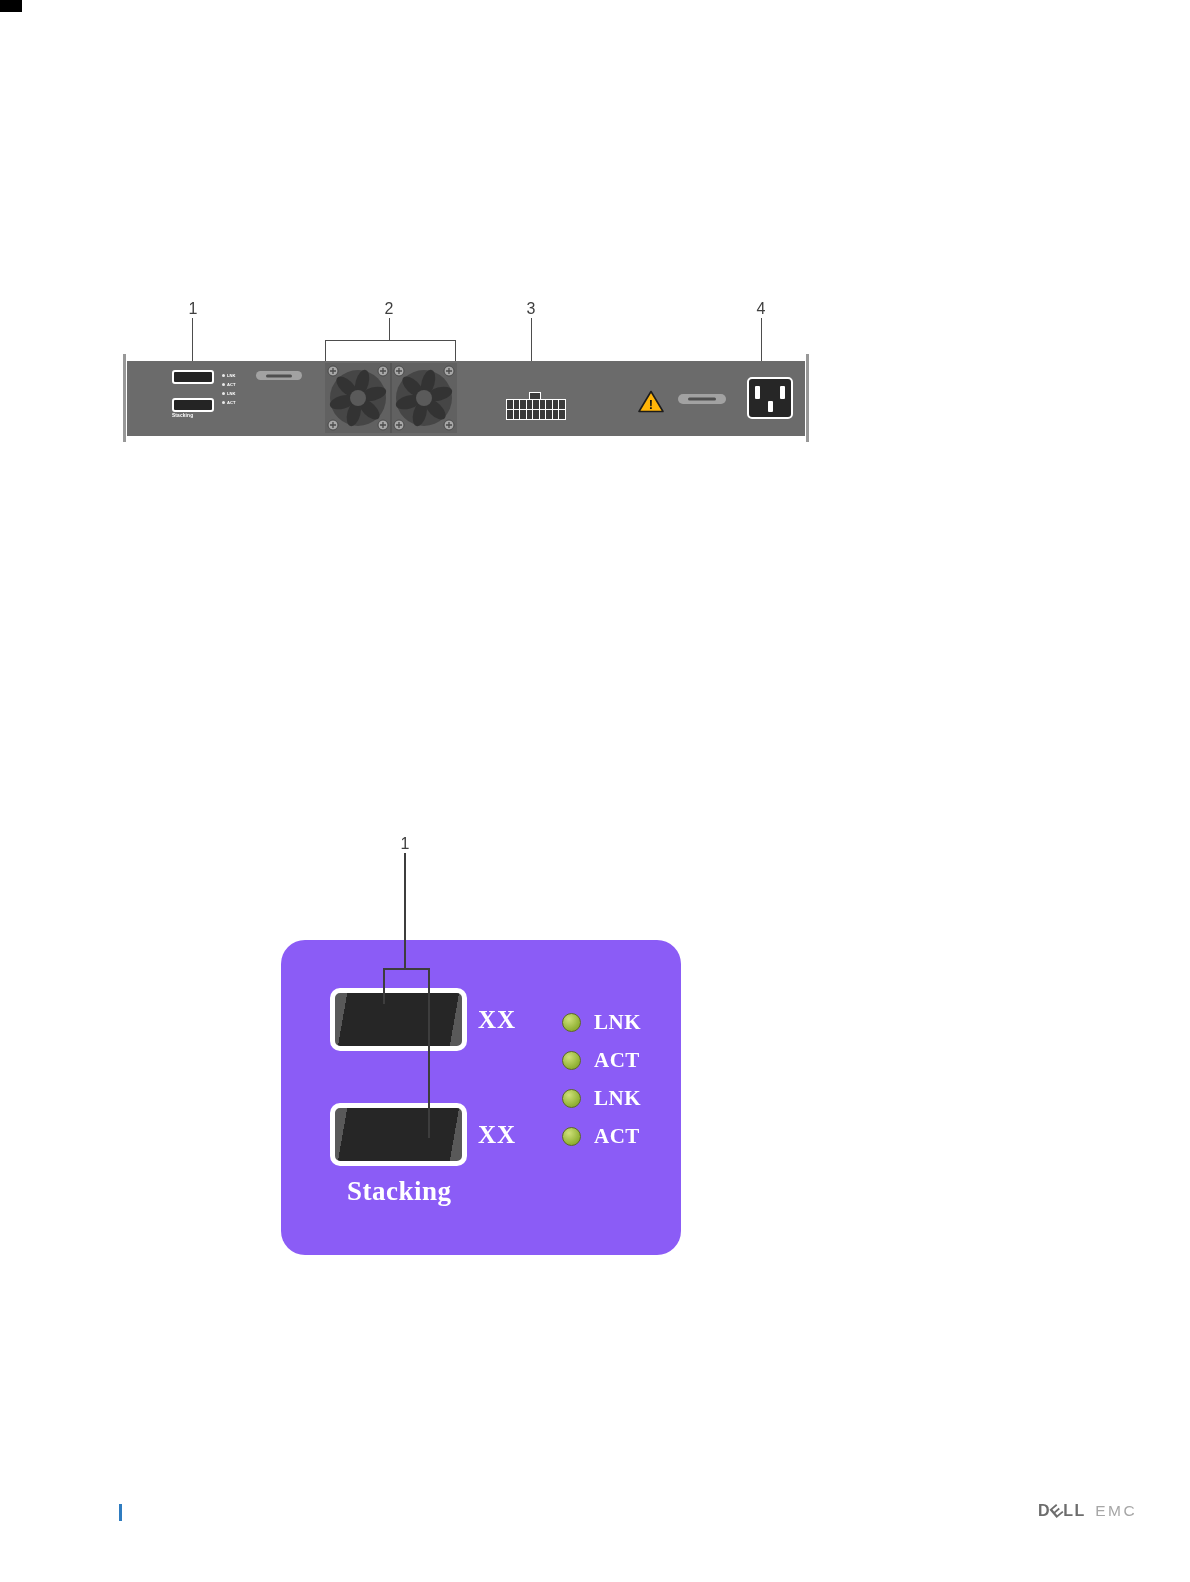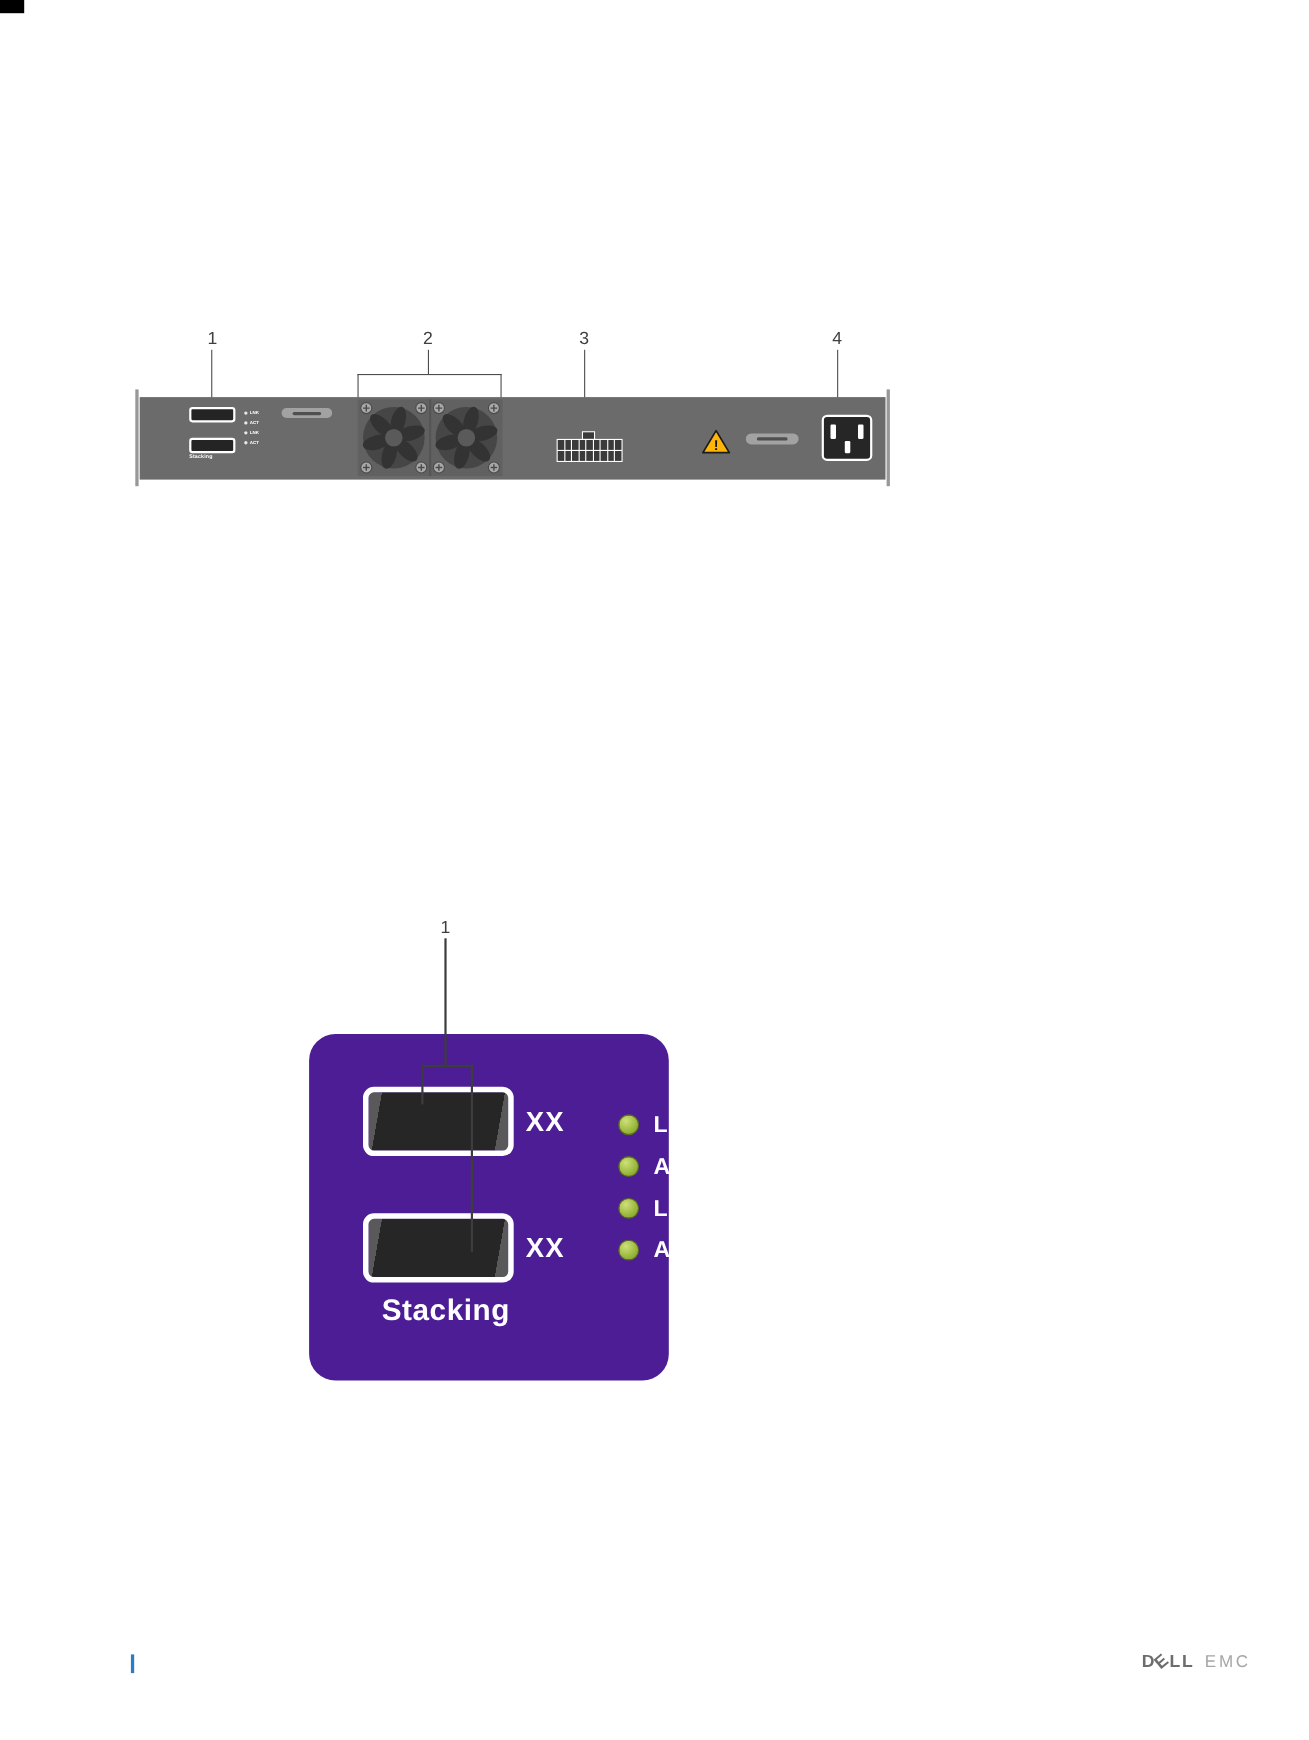--- a/index.html
+++ b/index.html
@@ -42,21 +42,21 @@
   .warn { position:absolute; left:510px; top:28px; width:28px; height:25px; }
 
   .inlet { position:absolute; left:620px; top:16px; width:46px; height:42px; border:2px solid #fff; border-radius:5px; background:#262626; }
   .pin { position:absolute; background:#fff; border-radius:1px; }
   .pin-l { left:6px; top:7px; width:5px; height:13px; }
   .pin-r { right:6px; top:7px; width:5px; height:13px; }
   .pin-b { left:50%; margin-left:-2.5px; bottom:5px; width:5px; height:11px; }
 
   
   .fc1 { left:398px; top:835px; }
-  .detail-box { position:absolute; left:281px; top:940px; width:327px; height:315px; border-radius:24px; background:#4c1d95; }
+  .detail-box { position:absolute; left:281px; top:940px; width:400px; height:315px; border-radius:24px; background:#8b5cf6;font-family:Liberation Serif, serif; }
   .port { position:absolute; left:49px; width:137px; height:63px; border:5px solid #fff; border-radius:10px;
           background:linear-gradient(100deg,#595959 0%,#595959 9%,#262626 9%,#262626 91%,#595959 91%); }
   .port1 { top:48px; } .port2 { top:163px; }
   .port-xx { position:absolute; left:197px; color:#fff; font-weight:700; font-size:25px; letter-spacing:1px; }
   .xx1 { top:66px; } .xx2 { top:181px; }
   .led-row { position:absolute; left:281px; display:flex; align-items:center; gap:13px; height:21px; }
   .led { width:19px; height:19px; border-radius:50%; border:1px solid #5d6c20; flex:none;
          background:radial-gradient(circle at 35% 30%, #cfe07a, #94b437 65%, #7d9b28); }
   .led-label { color:#fff; font-weight:700; font-size:21px; letter-spacing:.5px; }
   .lr1 { top:72px; } .lr2 { top:110px; } .lr3 { top:148px; } .lr4 { top:186px; }

